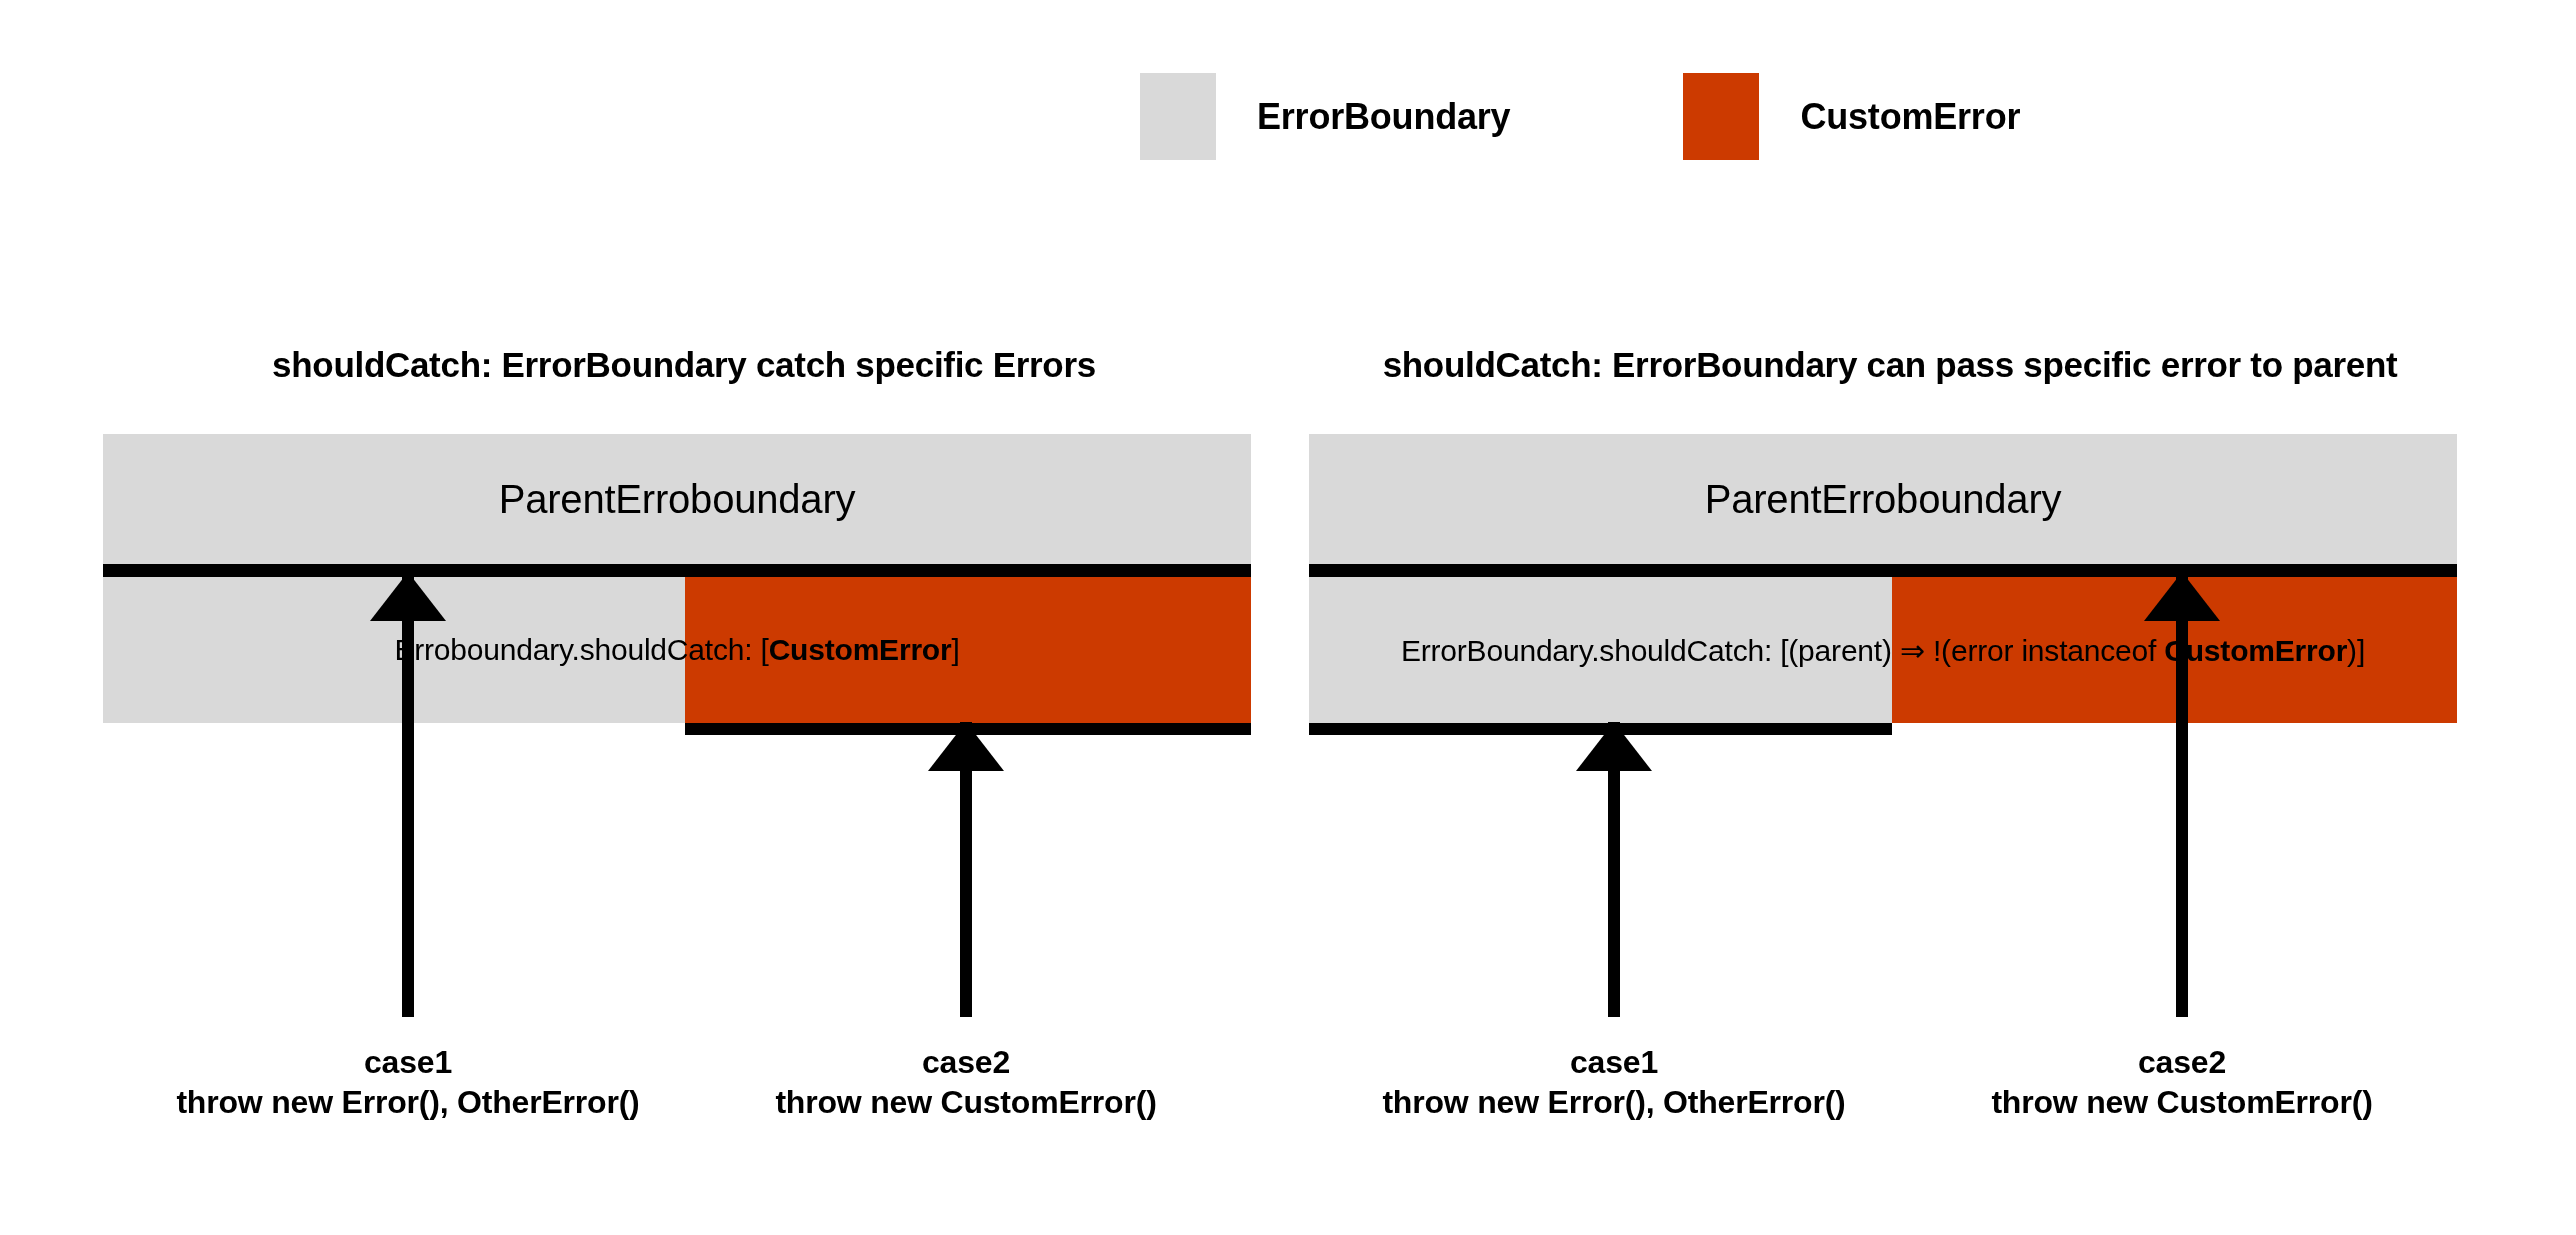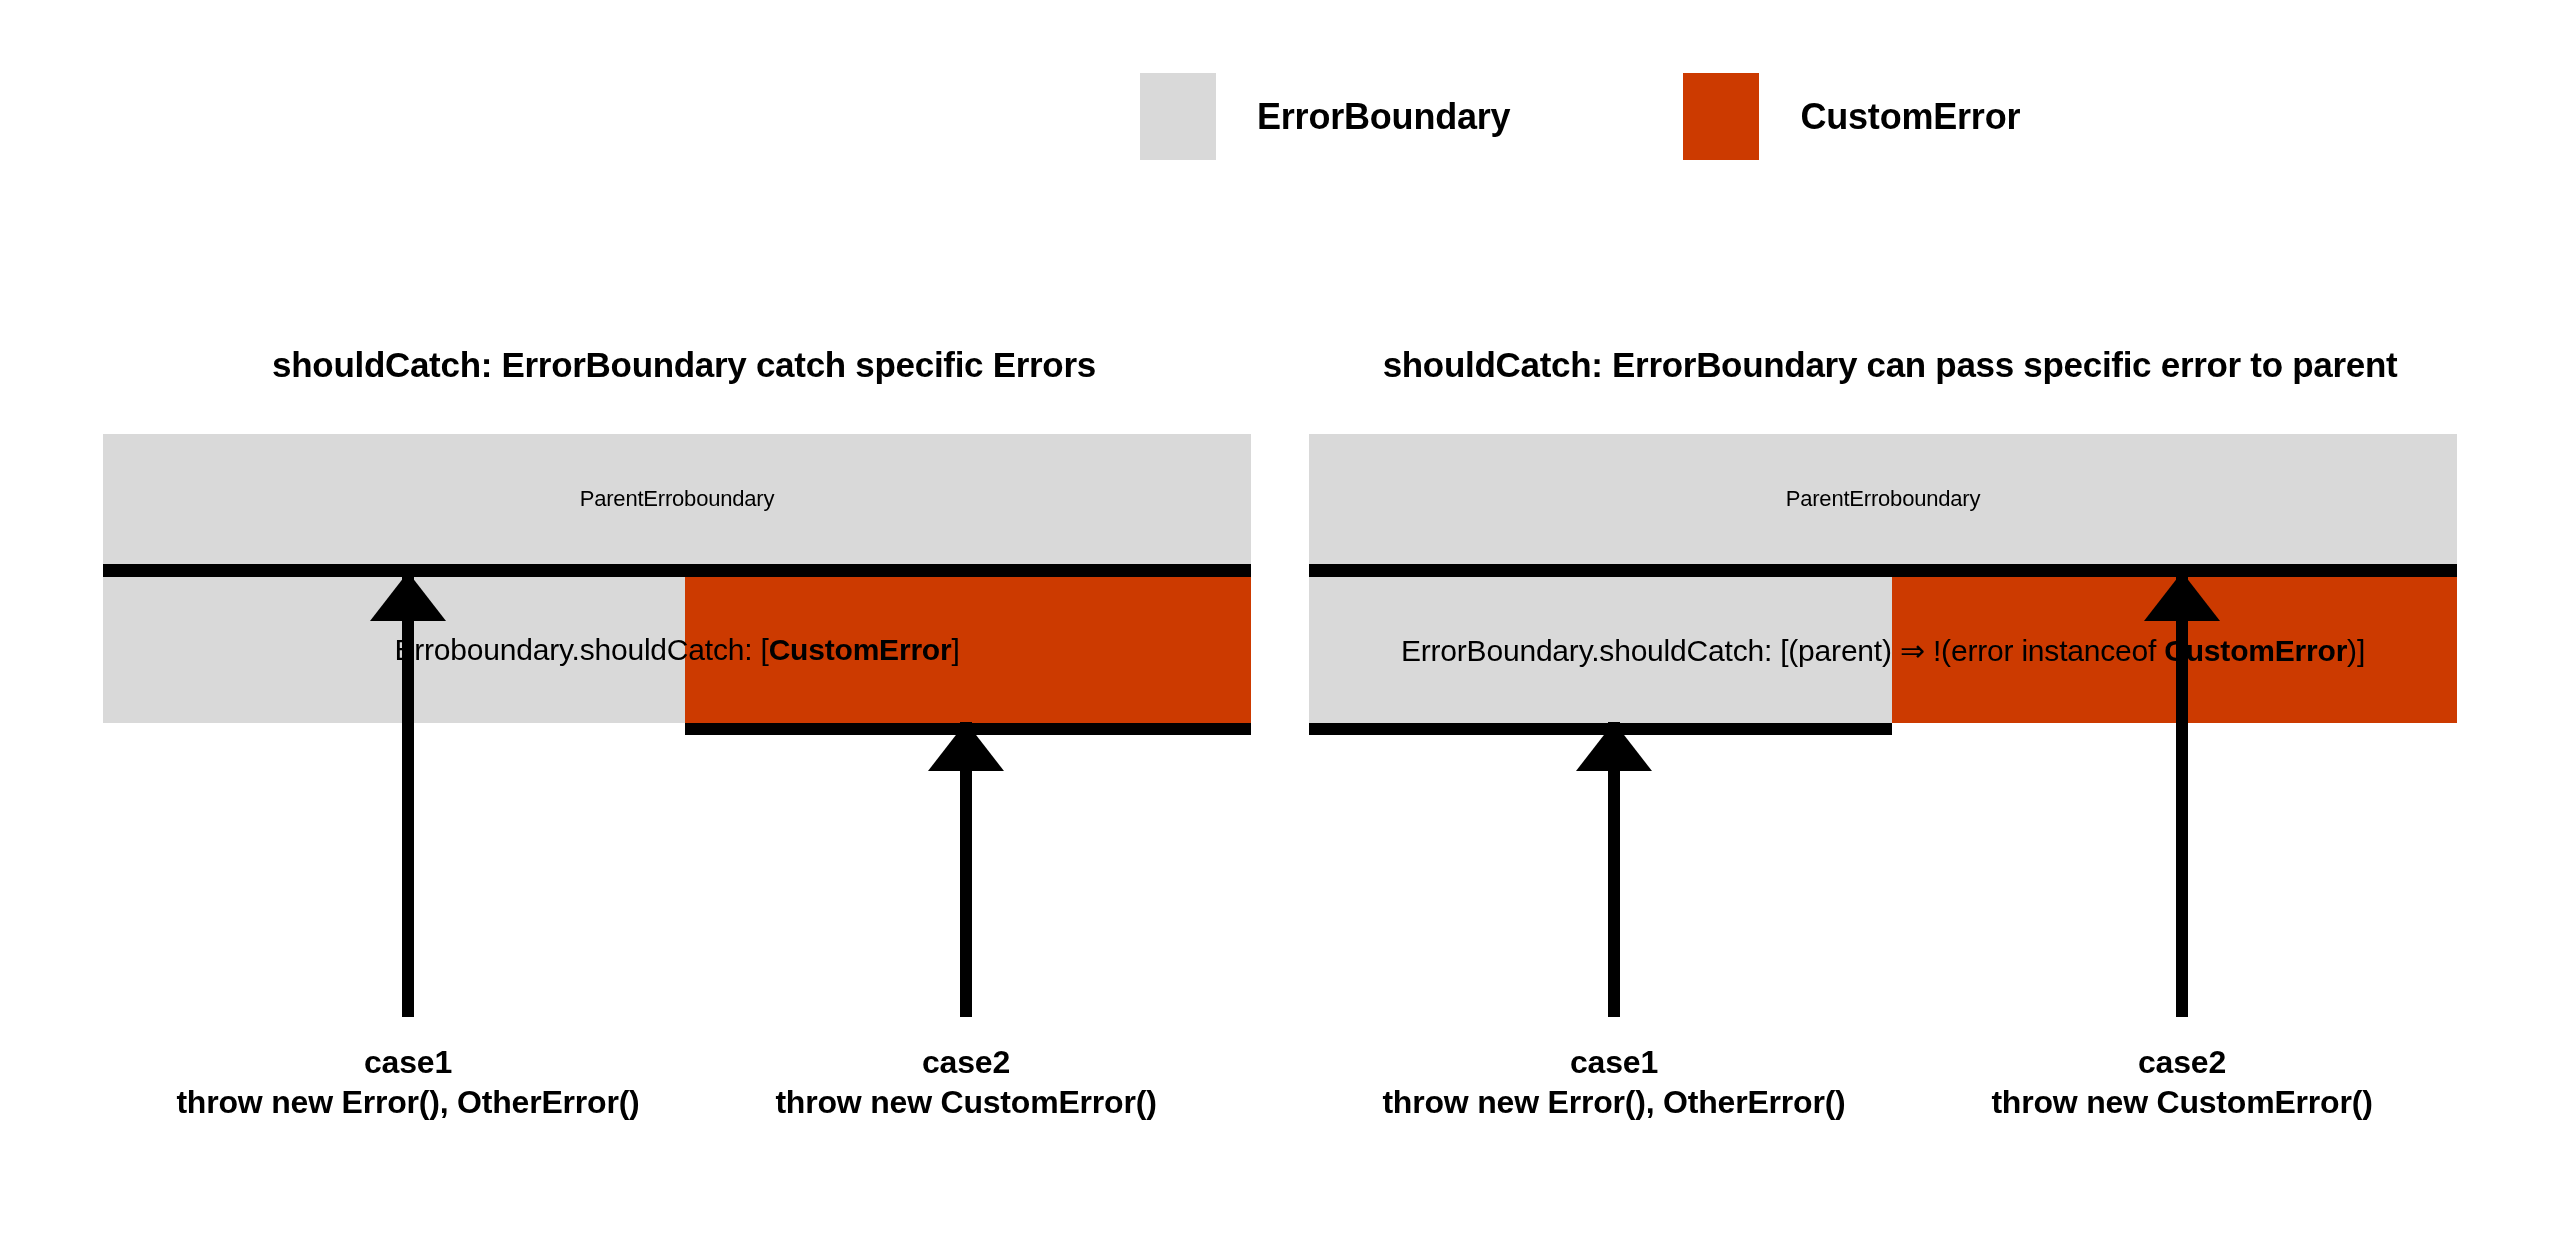--- a/index.html
+++ b/index.html
@@ -88,21 +88,21 @@
     top: 434px;
     left: 103px;
     width: 1148px;
   }
   .parent-row {
     height: 130px;
     background: #d9d9d9;
     display: flex;
     align-items: center;
     justify-content: center;
-    font-size: 22px;
+    font-size: 40px;
     letter-spacing: -0.2px;
   }
   .divider-bar {
     height: 12.6px;
     background: #000000;
   }
   .child-row {
     height: 146px;
     position: relative;
     display: flex;

